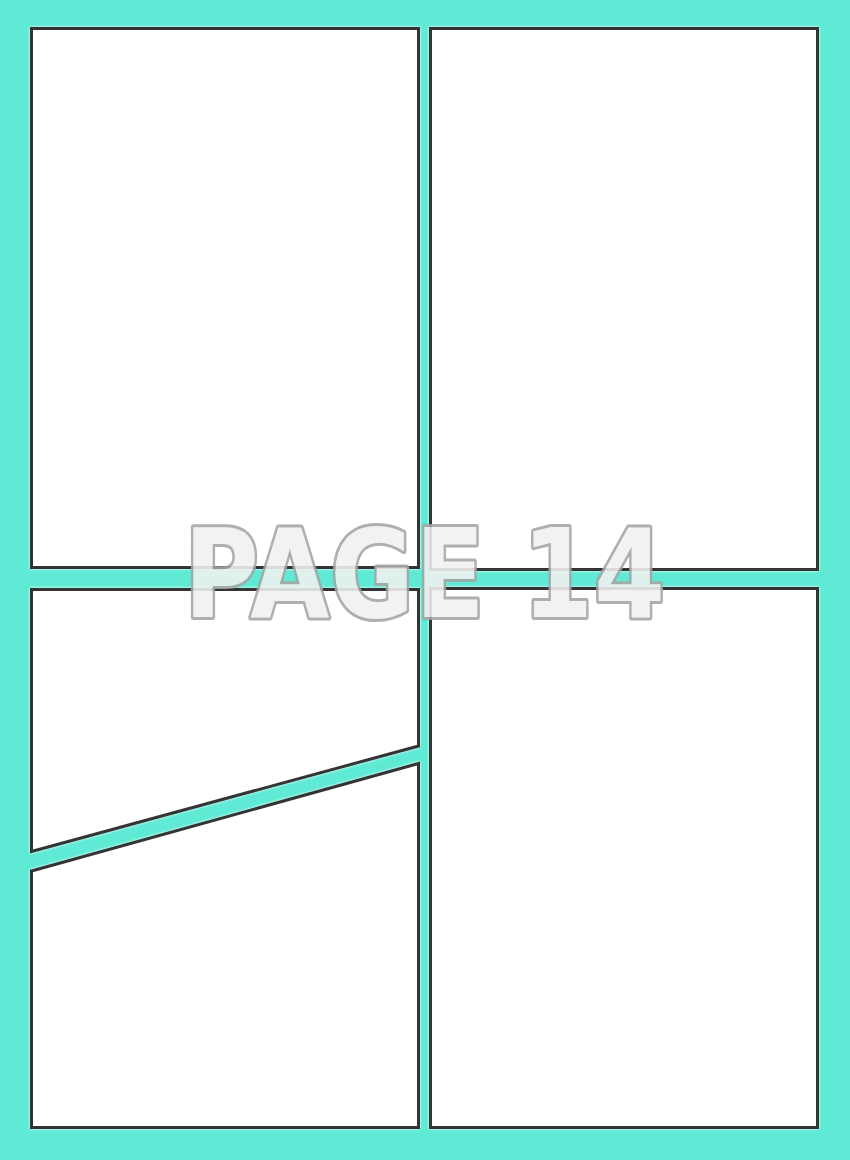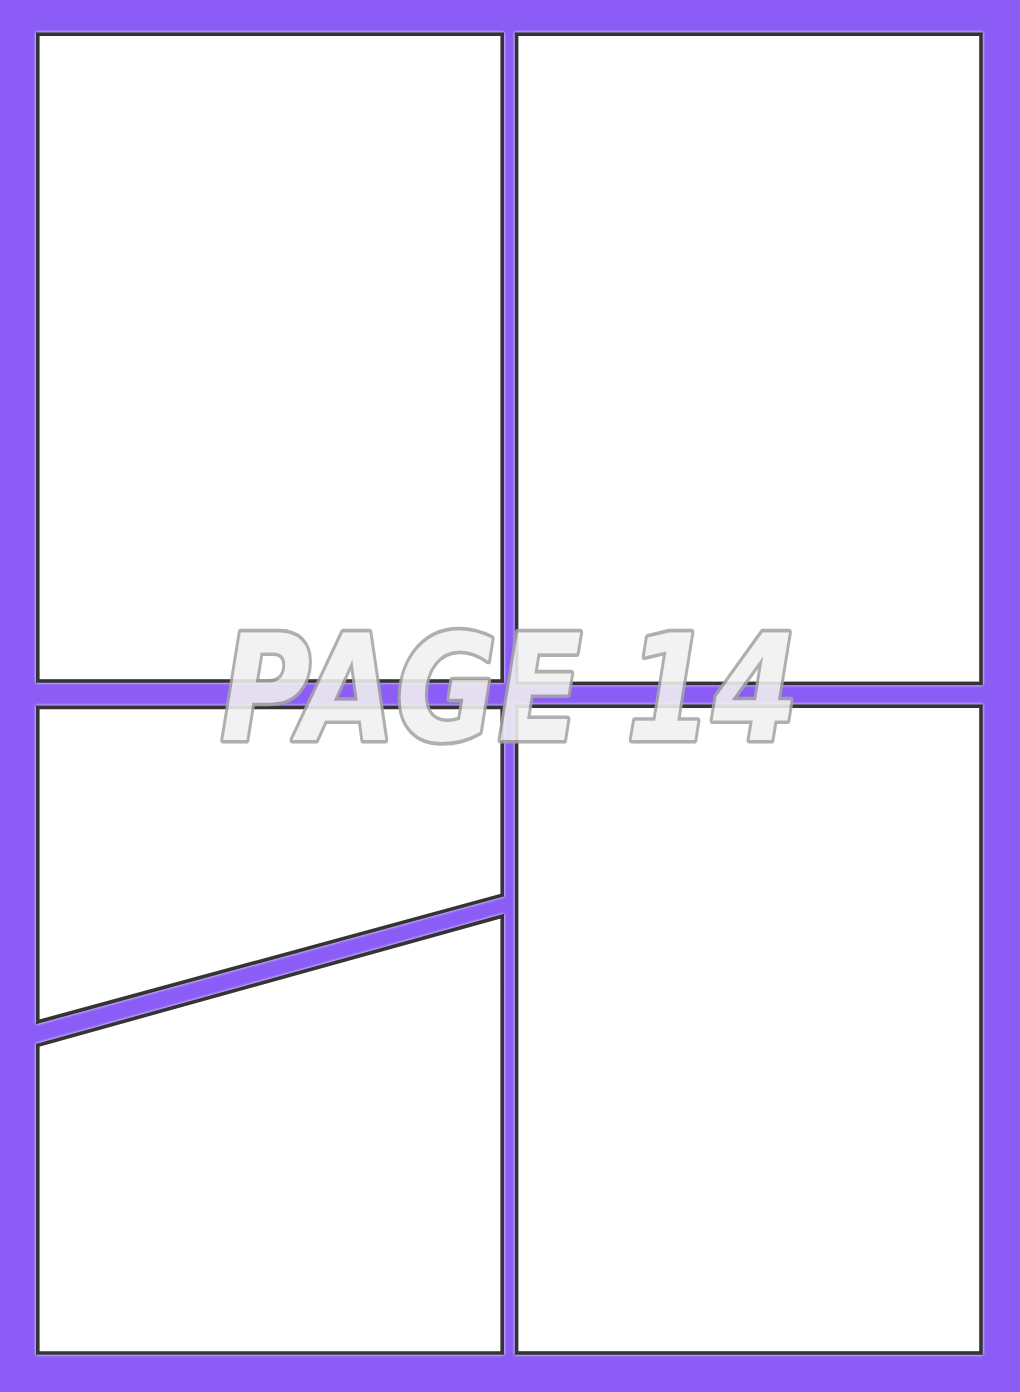--- a/index.html
+++ b/index.html
@@ -6,23 +6,22 @@
   html, body {
     margin: 0;
     padding: 0;
     background: #f4f4f4;
     font-family: "DejaVu Sans", "Liberation Sans", sans-serif;
   }
   .page {
     position: relative;
     width: 850px;
     height: 1160px;
-    background: #8b5cf6;
+    background: #5eead4;
     overflow: hidden;
-    font-style: italic;
   }
   .art {
     position: absolute;
     top: 0;
     left: 0;
     display: block;
   }
   .panels {
     
     filter: drop-shadow(0 0 1.5px #ffffff);

